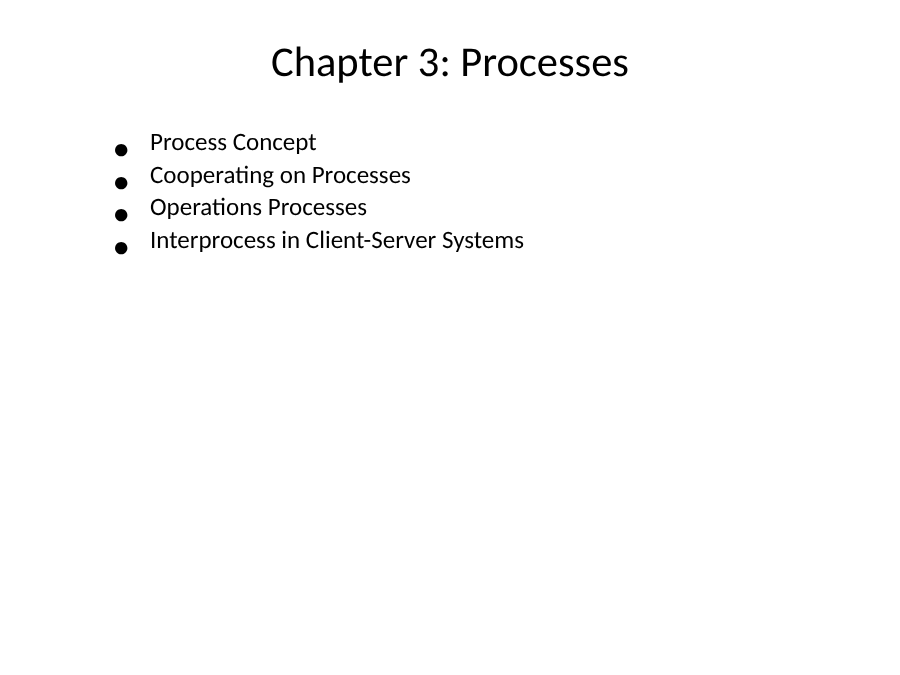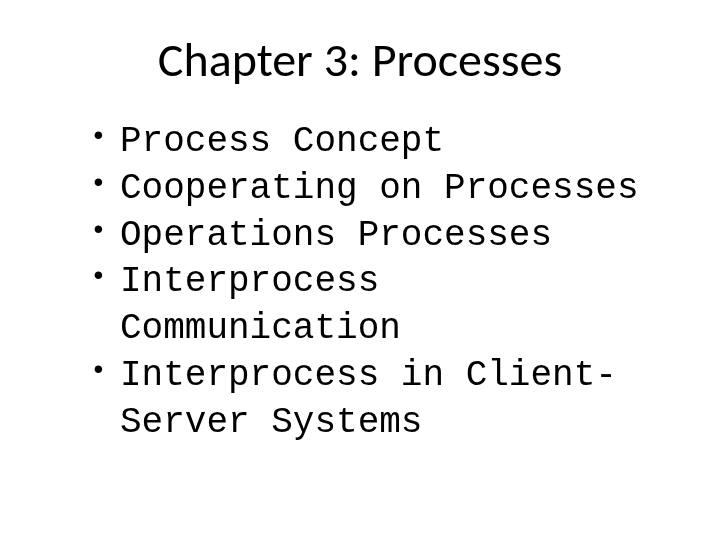--- a/index.html
+++ b/index.html
@@ -9,48 +9,46 @@
     }
     body {
       width: 720px;
       height: 540px;
       background: #ffffff;
       font-family: Calibri, "Segoe UI", Arial, sans-serif;
       color: #000000;
       padding: 30px 50px;
     }
     .title {
-      font-size: 48px;
+      font-size: 34px;
       font-weight: 400;
       text-align: center;
       margin-bottom: 30px;
     }
     .bullet-list {
       list-style: none;
       padding-left: 40px;
     }
     .bullet-item {
       position: relative;
-      font-size: 36px;
+      font-size: 20px;
       line-height: 1.3;
       padding-left: 30px;
-      font-family: Liberation Mono, monospace;
     }
     .bullet-item::before {
       content: "•";
       position: absolute;
       left: 0;
       top: 0;
       font-size: 28px;
     }
   </style>
 </head>
 <body>
 
 <h1 class="title">Chapter 3:  Processes</h1>
 
 <ul class="bullet-list">
   <li class="bullet-item">Process Concept</li>
   <li class="bullet-item">Cooperating on Processes</li>
   <li class="bullet-item">Operations Processes</li>
-  <li class="bullet-item">Interprocess Communication</li>
   <li class="bullet-item">Interprocess in Client-Server Systems</li>
 </ul>
 
 </body></html>

